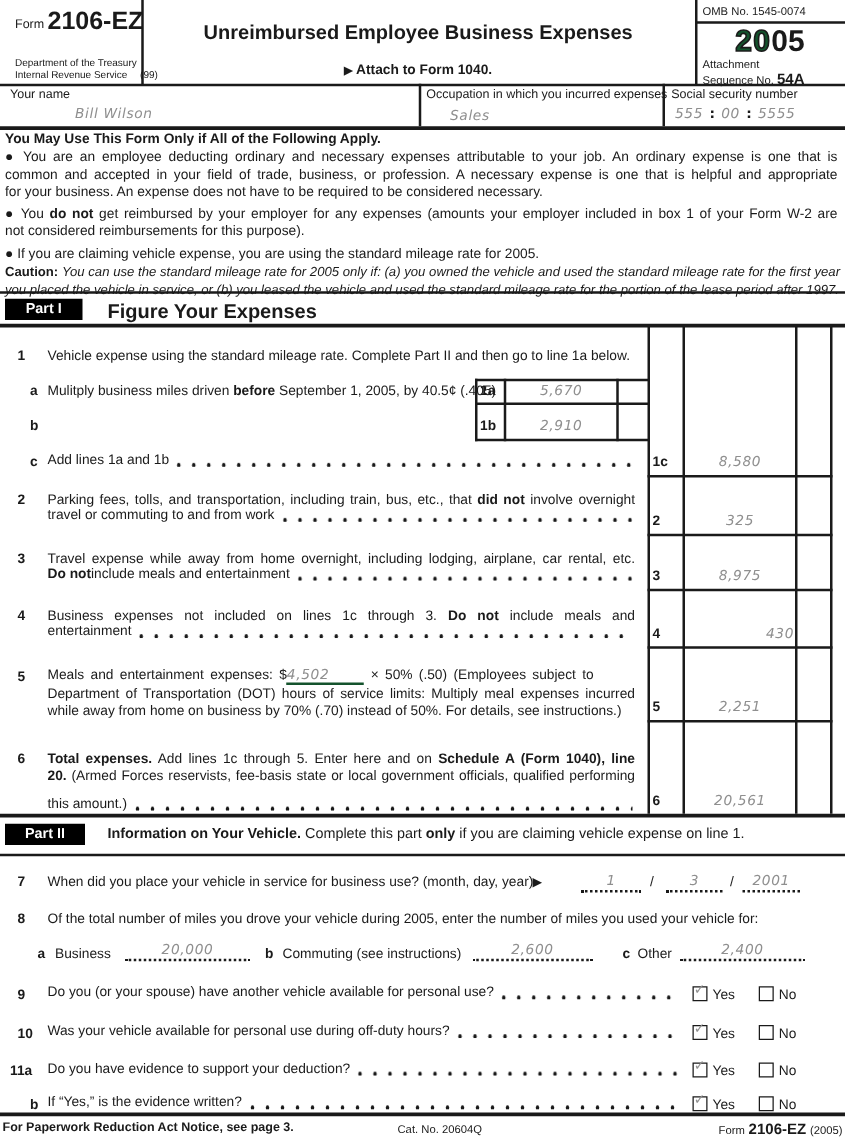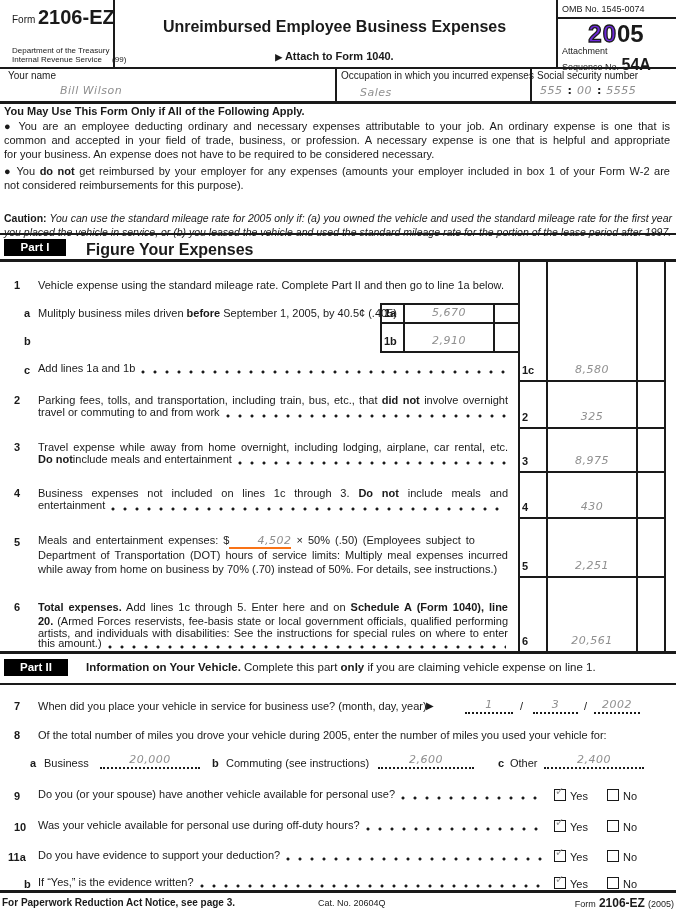--- a/index.html
+++ b/index.html
@@ -36,21 +36,21 @@
   .dotfield {
     position:absolute; border-bottom:2px dotted #1a1a1a; text-align:center; height:14px;
   }
   .cb {
     position:absolute; width:10px; height:10px; border:1.6px solid #1a1a1a; background:#fff;
   }
   .cb .chk {
     position:absolute; left:0px; top:-5px; color:#8f8f8f; font-size:11px; font-style:normal;
   }
   .year20 {
-    color:#6d28d9; -webkit-text-stroke:1.3px #1a1a1a; letter-spacing:1px;
+    color:#14532d; -webkit-text-stroke:1.3px #1a1a1a; letter-spacing:1px;
   }
   .ssnsep { color:#1a1a1a; font-weight:bold; font-style:normal; margin:0 5px; letter-spacing:0; }
   .lh14 { line-height:14px; }
 </style>
 </head>
 <body>
 
 <div class="page">
 
   <div class="abs small10" style="left:12px; top:14px;">Form</div>
@@ -67,21 +67,21 @@
     <span>Attach to Form 1040.</span>
   </div>
 
   <div class="abs small9" style="left:562px; top:4px; width:112px;">OMB No. 1545-0074</div>
   <div class="abs" style="left:556px; top:20px; width:120px; text-align:center; font-size:24px; font-weight:bold;">
     <span class="year20">20</span><span>05</span>
   </div>
   <div class="abs small9" style="left:562px; top:46px;">Attachment</div>
   <div class="abs small9" style="left:562px; top:56px;">
     <span>Sequence No.</span>
-    <span class="b" style="font-size:16px;">54A</span>
+    <span class="b" style="font-size:12px;">54A</span>
   </div>
 
   <div class="vl" style="left:113px; top:0; width:2px; height:68px;"></div>
   <div class="vl" style="left:556px; top:0; width:2px; height:68px;"></div>
   <div class="hl" style="left:556px; top:17px; width:120px; height:1.5px;"></div>
   <div class="hl" style="left:0; top:67px; width:676px; height:1.5px;"></div>
 
   <div class="abs small10" style="left:8px; top:70px;">Your name</div>
   <div class="abs hand" style="left:60px; top:84px;">Bill Wilson</div>
   <div class="vl" style="left:335px; top:67px; width:2px; height:34px;"></div>
@@ -101,20 +101,24 @@
     <span>You are an employee deducting ordinary and necessary expenses attributable to your job. An ordinary expense is one that is</span>
   </div>
   <div class="abs lh14" style="left:4px; top:147px; width:666px;">for your business. An expense does not have to be required to be considered necessary.</div>
 
   <div class="abs lh14 jl" style="left:4px; top:164px; width:666px;">
     <span>●</span>
     <span>You </span><span class="b">do not</span><span> get reimbursed by your employer for any expenses (amounts your employer included in box 1 of your Form W-2 are</span>
   </div>
   <div class="abs lh14" style="left:4px; top:178px; width:666px;">not considered reimbursements for this purpose).</div>
 
+  <div class="abs lh14" style="left:4px; top:196px; width:666px;">
+    <span>●</span>
+    <span>If you are claiming vehicle expense, you are using the standard mileage rate for 2005.</span>
+  </div>
 
   <div class="abs lh14 jl" style="left:4px; top:211px; width:668px; font-size:10.5px;">
     <span class="b">Caution:</span>
     <span class="it">You can use the standard mileage rate for 2005 only if: (a) you owned the vehicle and used the standard mileage rate for the first year</span>
   </div>
   <div class="abs lh14 it" style="left:4px; top:225px; width:668px; font-size:10.5px;">you placed the vehicle in service, or (b) you leased the vehicle and used the standard mileage rate for the portion of the lease period after 1997.</div>
 
   <div class="hl" style="left:0; top:233px; width:676px; height:2px;"></div>
 
   <div class="partbox" style="left:4px; top:239px; width:62px;">Part I</div>
@@ -184,39 +188,38 @@
 
   <div class="abs b" style="left:14px; top:487px;">4</div>
   <div class="abs jl" style="left:38px; top:487px; width:470px;">
     <span>Business expenses not included on lines 1c through 3. </span><span class="b">Do not</span><span> include meals and</span>
   </div>
   <div class="line-row" style="left:38px; top:499px; width:470px;">
     <span>entertainment</span>
     <div class="leader"></div>
   </div>
   <div class="rowno" style="left:522px; top:501px; width:22px;">4</div>
-  <div class="amt hand" style="left:548px; top:500px; width:88px;">430</div>
+  <div class="amt hand" style="left:548px; top:500px; width:88px;padding-left:32px;">430</div>
 
   <div class="abs b" style="left:14px; top:536px;">5</div>
   <div class="abs" style="left:38px; top:534px; width:474px; word-spacing:2px;">
-    <span>Meals and entertainment expenses: $</span><span class="hand" style="display:inline-block; width:62px; text-align:right; border-bottom:2px solid #f97316; line-height:12px;">4,502</span><span> × 50% (.50) (Employees subject to</span>
+    <span>Meals and entertainment expenses: $</span><span class="hand" style="display:inline-block; width:62px; text-align:left; border-bottom:2px solid #14532d; line-height:12px;">4,502</span><span> × 50% (.50) (Employees subject to</span>
   </div>
   <div class="abs jl" style="left:38px; top:549px; width:470px;">Department of Transportation (DOT) hours of service limits: Multiply meal expenses incurred</div>
   <div class="abs" style="left:38px; top:563px; width:474px;">while away from home on business by 70% (.70) instead of 50%. For details, see instructions.)</div>
   <div class="rowno" style="left:522px; top:560px; width:22px;">5</div>
   <div class="amt hand" style="left:548px; top:559px; width:88px;">2,251</div>
 
   <div class="abs b" style="left:14px; top:601px;">6</div>
   <div class="abs jl" style="left:38px; top:601px; width:470px;">
     <span class="b">Total expenses.</span><span> Add lines 1c through 5. Enter here and on </span><span class="b">Schedule A (Form 1040), line</span>
   </div>
   <div class="abs jl" style="left:38px; top:615px; width:470px;">
     <span class="b">20.</span><span> (Armed Forces reservists, fee-basis state or local government officials, qualified performing</span>
   </div>
-  <div class="abs jl" style="left:38px; top:627px; width:470px;">artists, and individuals with disabilities: See the instructions for special rules on where to enter</div>
   <div class="line-row" style="left:38px; top:637px; width:470px;">
     <span>this amount.)</span>
     <div class="leader"></div>
   </div>
   <div class="rowno" style="left:522px; top:635px; width:22px;">6</div>
   <div class="amt hand" style="left:548px; top:634px; width:88px;">20,561</div>
 
   <div class="hl" style="left:0; top:651px; width:676px; height:3px;"></div>
   <div class="partbox" style="left:4px; top:659px; width:64px;">Part II</div>
   <div class="abs" style="left:86px; top:661px; font-size:11.5px;">
@@ -224,21 +227,21 @@
   </div>
   <div class="hl" style="left:0; top:683px; width:676px; height:2px;"></div>
 
   <div class="abs b" style="left:14px; top:700px;">7</div>
   <div class="abs" style="left:38px; top:700px;">When did you place your vehicle in service for business use? (month, day, year)</div>
   <div class="abs" style="left:426px; top:700px; font-size:10px;">▶</div>
   <div class="dotfield" style="left:465px; top:698px; width:48px;"><span class="hand">1</span></div>
   <div class="abs" style="left:520px; top:700px;">/</div>
   <div class="dotfield" style="left:533px; top:698px; width:45px;"><span class="hand">3</span></div>
   <div class="abs" style="left:584px; top:700px;">/</div>
-  <div class="dotfield" style="left:594px; top:698px; width:46px;"><span class="hand">2002</span></div>
+  <div class="dotfield" style="left:594px; top:698px; width:46px;"><span class="hand">2001</span></div>
 
   <div class="abs b" style="left:14px; top:729px;">8</div>
   <div class="abs" style="left:38px; top:729px;">Of the total number of miles you drove your vehicle during 2005, enter the number of miles you used your vehicle for:</div>
 
   <div class="abs b" style="left:30px; top:757px;">a</div>
   <div class="abs" style="left:44px; top:757px;">Business</div>
   <div class="dotfield" style="left:100px; top:753px; width:100px;"><span class="hand">20,000</span></div>
   <div class="abs b" style="left:212px; top:757px;">b</div>
   <div class="abs" style="left:226px; top:757px;text-align:right;">Commuting (see instructions)</div>
   <div class="dotfield" style="left:378px; top:753px; width:96px;"><span class="hand">2,600</span></div>

